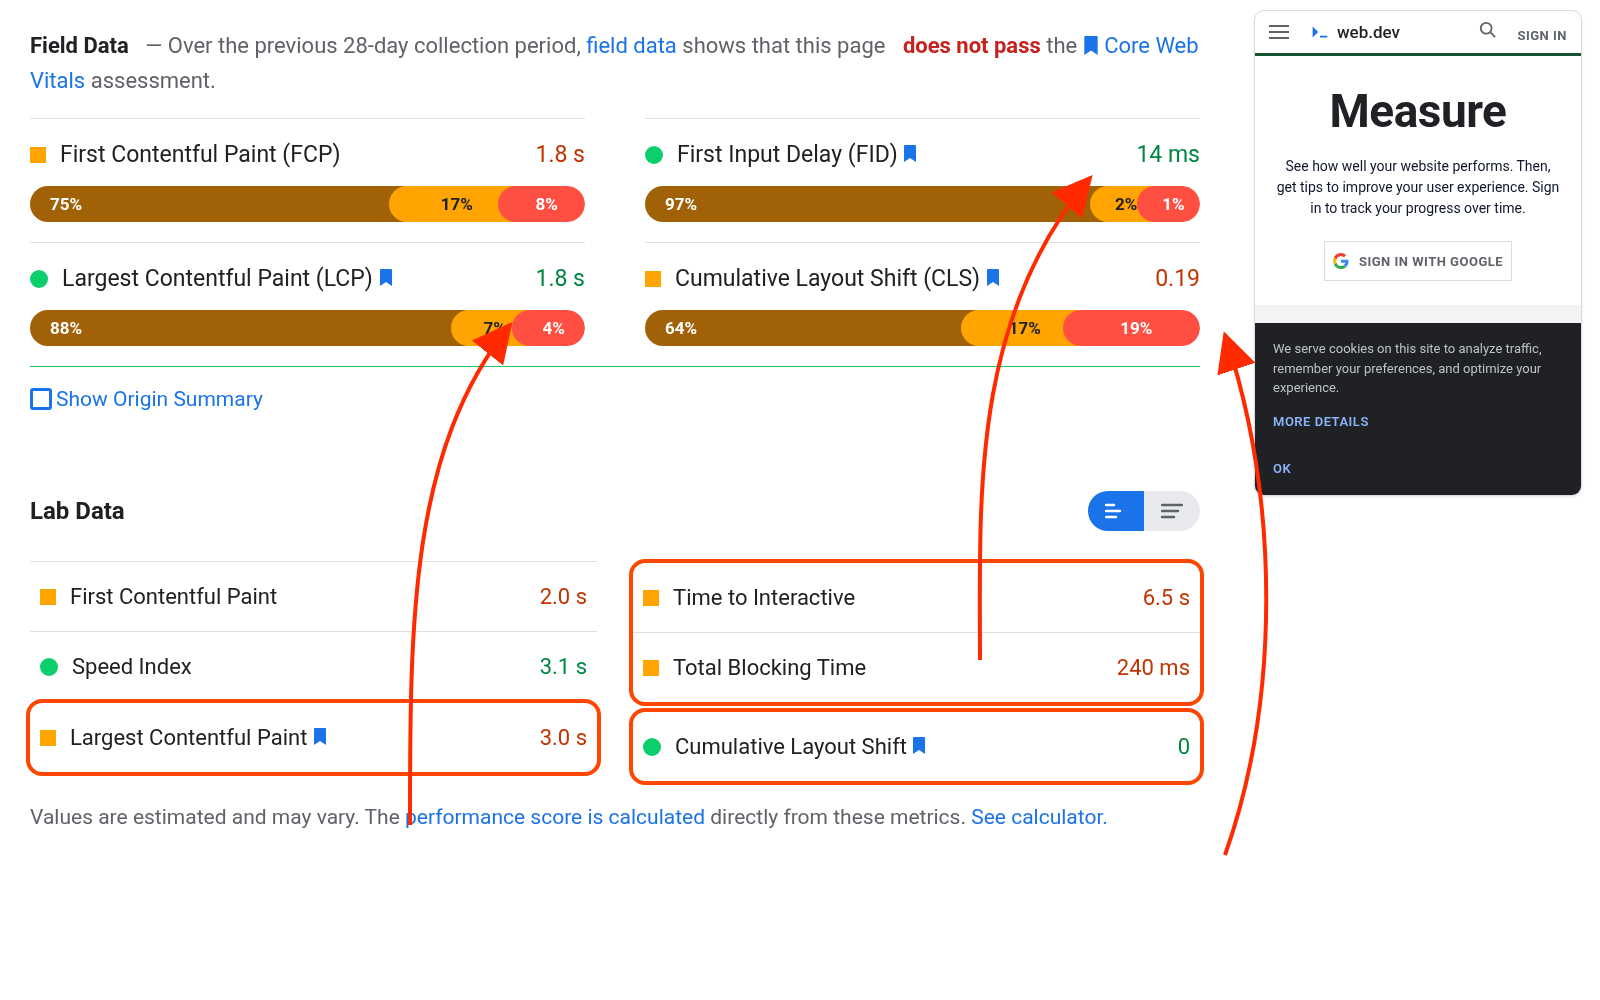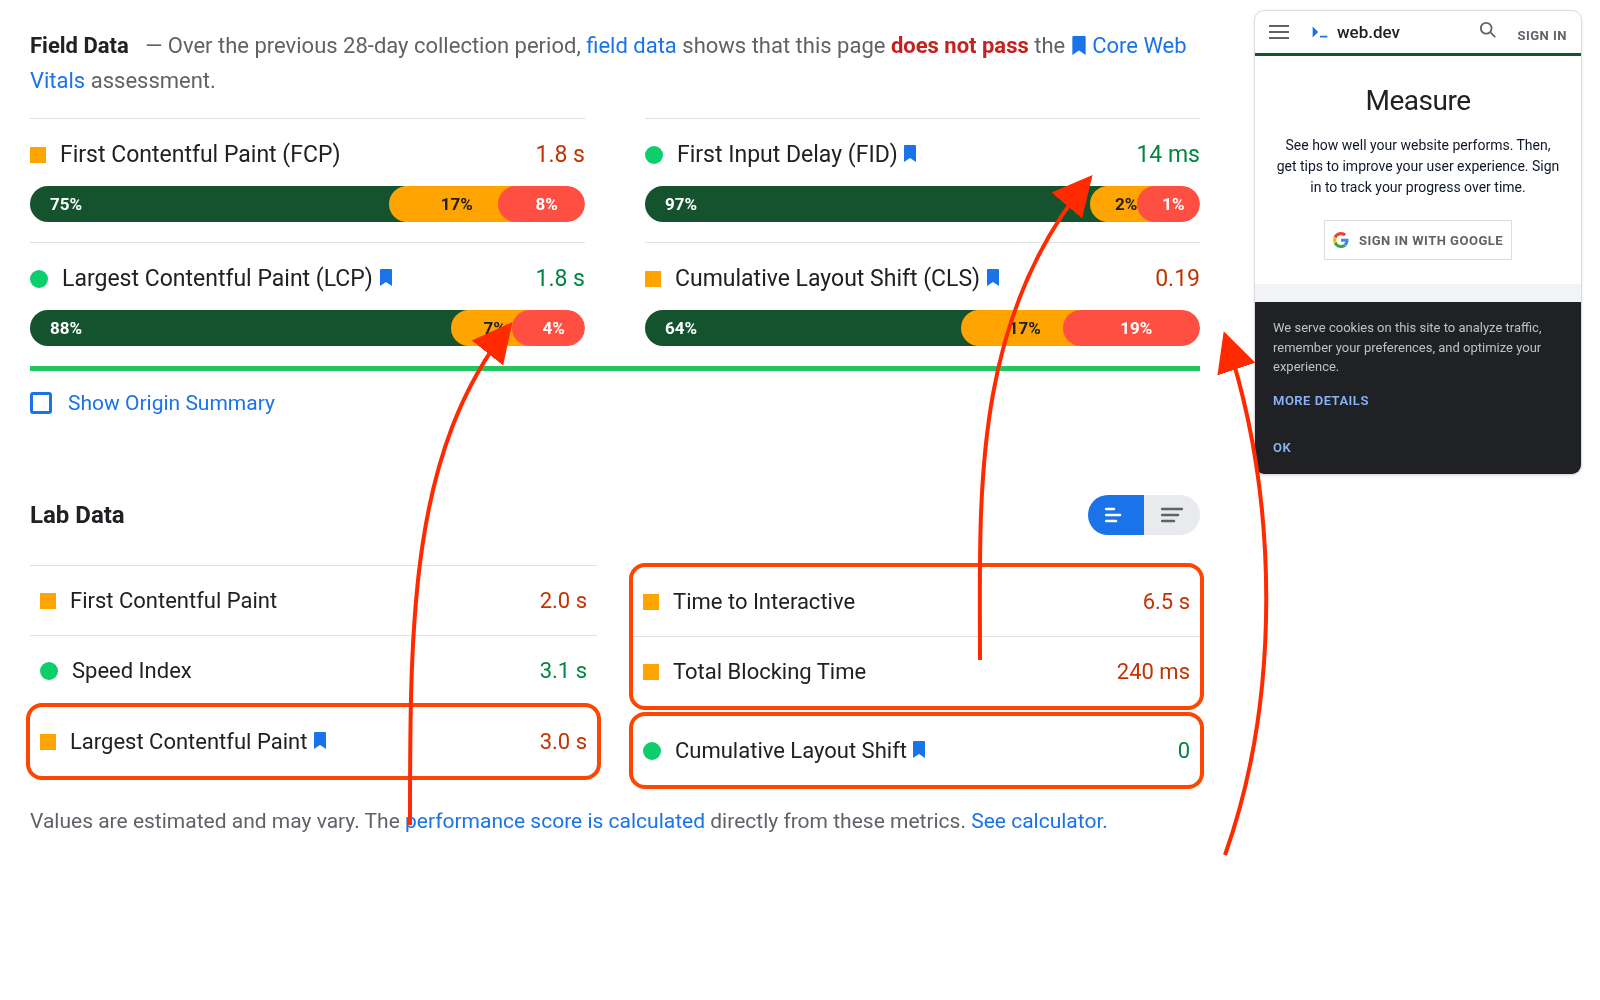--- a/index.html
+++ b/index.html
@@ -9,43 +9,43 @@
     width: 1600px;
     height: 1000px;
     position: relative;
     overflow: hidden;
     color: #202124;
   }
   .main { padding: 28px 30px 0 30px; width: 1230px; }
   .intro { font-size: 22px; color: #5f6368; line-height: 1.6; margin-bottom: 20px; }
   .intro b { color: #202124; font-weight: 700; }
   .intro .link { color: #1a73e8; }
-  .intro .fail { color: #c5221f; font-weight: 700; }
+  .intro .fail { color: #c5221f; font-weight: 700; margin-left: 12px; }
   .bookmark-icon { display:inline-block; width:16px; height:20px; vertical-align:-3px; }
   .bookmark-icon svg { display:block; }
   .grid { display: grid; grid-template-columns: 1fr 1fr; column-gap: 60px; }
   .metric { padding: 22px 0 20px 0; border-top: 1px solid #e0e0e0; }
   .metric-row { display:flex; align-items:center; gap:14px; font-size:22px; margin-bottom:18px; }
   .indicator-sq { width:16px; height:16px; display:inline-block; }
   .indicator-ci { width:18px; height:18px; border-radius:50%; display:inline-block; }
   .c-green { background:#0cce6b; }
   .c-orange { background:#ffa400; }
   .metric-name { flex:1; font-weight:400; font-size:23px; }
   .metric-val { font-size:23px; font-weight:400; }
   .v-green { color:#018642; }
   .v-orange { color:#c33300; }
   .bar { display:flex; height:36px; border-radius:18px; overflow:hidden; font-size:17px; font-weight:700; color:#fff; }
   .bar > div { display:flex; align-items:center; padding-left:16px; }
-  .bar .seg-g { background:#14532d; }
+  .bar .seg-g { background:#a16207; }
   .bar .seg-o { background:#ffa400; color:#202124; }
   .bar .seg-r { background:#ff4e42; }
   .bar .seg-o, .bar .seg-r { border-radius:18px 0 0 18px; margin-left:-16px; padding-left:20px; justify-content:center; padding-right:10px; }
   .bar .seg-g { padding-left:20px; }
   .bar > div:last-child { border-radius:18px; }
-  .checkbox-row { border-top:5px solid #22c55e; padding:20px 0; display:flex; align-items:center; gap:16px; }
+  .checkbox-row { border-top:1px solid #22c55e; padding:20px 0; display:flex; align-items:center; gap:4px; }
   .checkbox { width:22px; height:22px; border:3px solid #1a73e8; border-radius:3px; }
   .checkbox-label { color:#1a73e8; font-size:21px; }
   .lab-header { display:flex; align-items:center; justify-content:space-between; margin-top:60px; margin-bottom:30px; }
   .lab-header h2 { font-size:24px; font-weight:700; }
   .toggle { display:flex; border-radius:22px; overflow:hidden; }
   .toggle-btn { width:56px; height:40px; display:flex; align-items:center; justify-content:center; }
   .toggle-btn.active { background:#1a73e8; }
   .toggle-btn.inactive { background:#e8eaed; }
   .lab-grid { display:grid; grid-template-columns: 1fr 1fr; column-gap:36px; position:relative; }
   .lab-row { display:flex; align-items:center; gap:14px; font-size:22px; padding:22px 10px; border-top:1px solid #e0e0e0; }
@@ -58,21 +58,21 @@
   .footnote { font-size:21px; color:#5f6368; line-height:1.6; margin-top:18px; }
   .footnote .link { color:#1a73e8; }
 
   
   .mobile { position:absolute; top:10px; right:18px; width:328px; border:1px solid #dadce0; border-radius:10px; overflow:hidden; background:#fff; box-shadow:0 1px 3px rgba(0,0,0,0.1); }
   .m-top { display:flex; align-items:flex-end; padding:10px 14px; gap:20px; border-bottom:3px solid #14532d; }
   .m-logo { display:flex; align-items:center; gap:6px; font-weight:500; color:#202124; font-size:17px; flex:1; }
   .m-logo svg { flex-shrink:0; }
   .m-signin { font-size:13px; font-weight:700; color:#5f6368; letter-spacing:0.5px; }
   .m-body { padding:28px 20px 24px; text-align:center; }
-  .m-title { font-size:28px; font-weight:400; color:#202124; margin-bottom:18px; letter-spacing:-0.5px; }
+  .m-title { font-size:46px; font-weight:700; color:#202124; margin-bottom:18px; letter-spacing:-0.5px; }
   .m-desc { font-size:14px; color:#0f172a; line-height:1.5; margin-bottom:22px; }
   .m-btn { border:1px solid #dadce0; padding:11px 8px; display:inline-flex; align-items:center; gap:10px; font-size:13px; font-weight:700; letter-spacing:0.5px; color:#5f6368; }
   .m-strip { height:18px; background:#f1f3f4; }
   .m-cookie { background:#202124; color:#bdc1c6; padding:16px 18px; font-size:13px; line-height:1.5; }
   .m-cookie-act { display:flex; justify-content:flex-end; gap:28px; margin-top:14px;flex-direction:column; }
   .m-cookie-act span { color:#8ab4f8; font-weight:600; letter-spacing:0.5px; font-size:13px; }
 
   
   svg.arrows { position:absolute; top:0; left:0; pointer-events:none; }
 </style>

